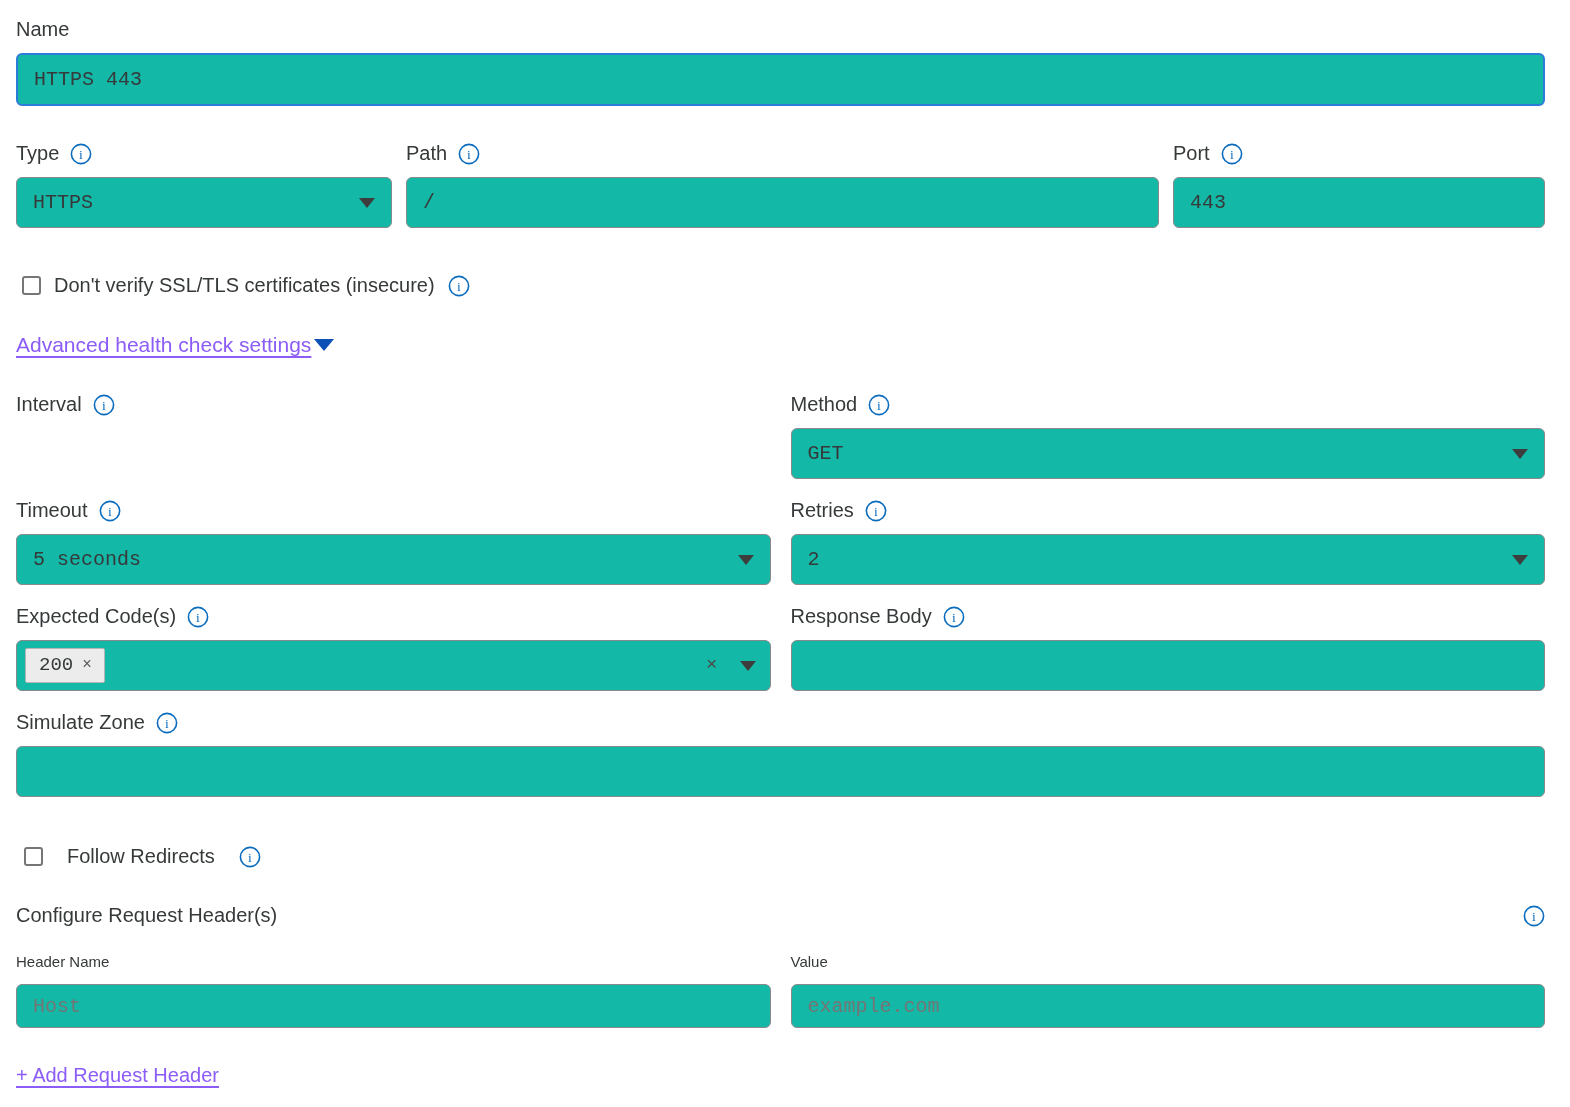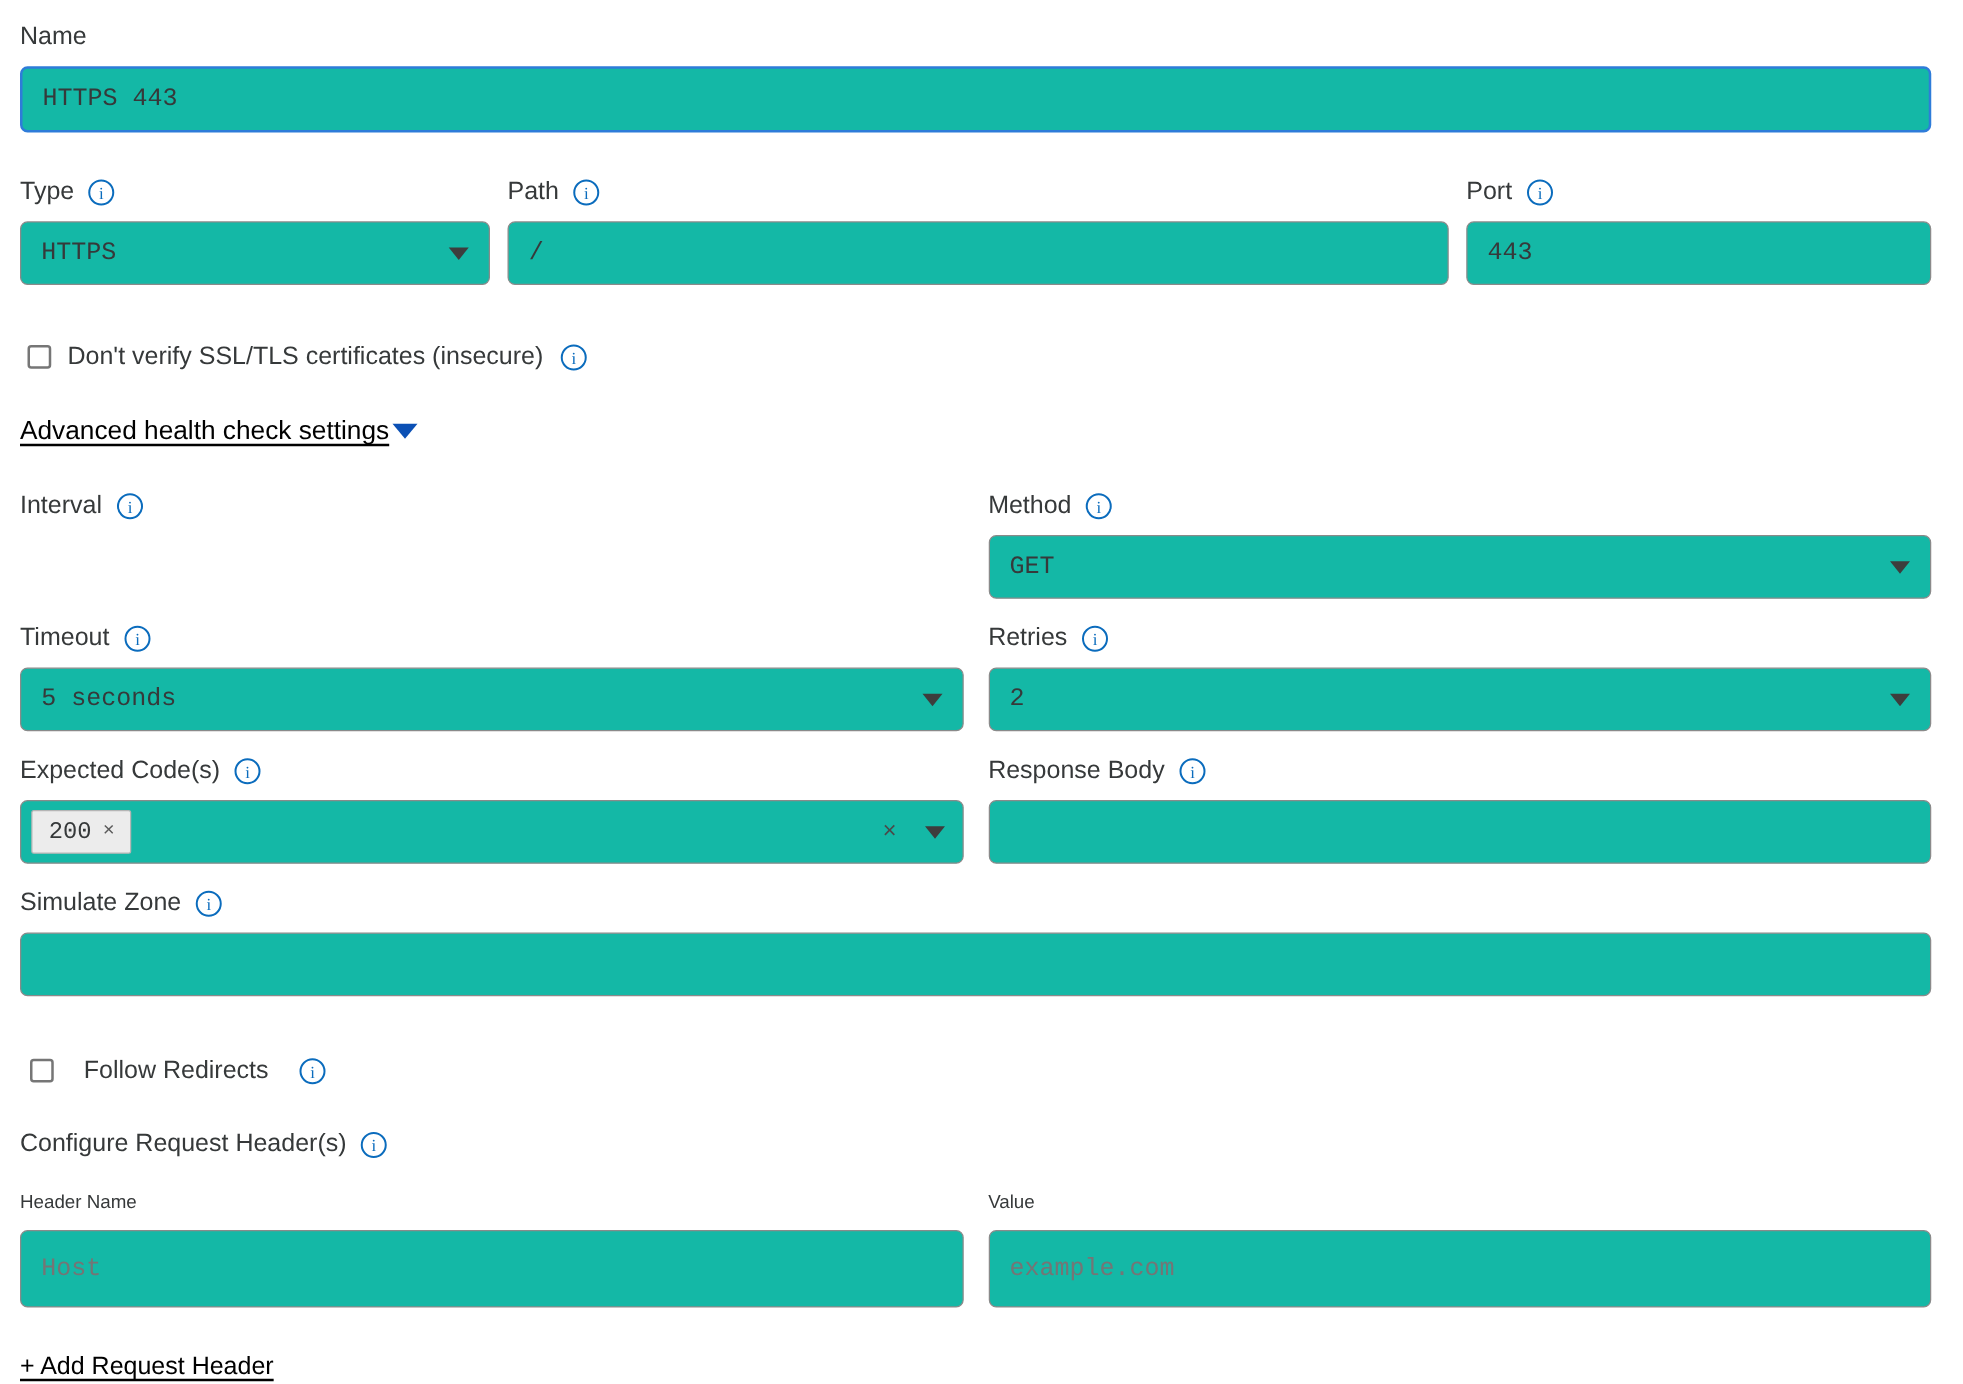--- a/index.html
+++ b/index.html
@@ -80,21 +80,21 @@
   }
   .checkbox {
     width: 19px; height: 19px;
     border: 2px solid #767676;
     border-radius: 3px;
     background: #fff;
     cursor: pointer;
     flex: 0 0 auto;
   }
   .link {
-    color: #000000;
+    color: #8b5cf6;
     font-size: 21px;
     text-decoration: underline;
     text-underline-offset: 4px;
     cursor: pointer;
     display: inline-flex;
     align-items: center;
   }
   .link-caret {
     width: 0; height: 0;
     border-left: 10px solid transparent;
@@ -144,21 +144,21 @@
     display: flex;
     align-items: center;
     gap: 24px;
     font-size: 20px;
     margin-left: 8px;
     margin-bottom: 36px;
   }
   .configure-row { margin-bottom: 26px; }
   .headers-grid { margin-bottom: 0; }
   .headers-grid .field-label { font-size: 15px; margin-bottom: 14px; }
-  .headers-grid .text-input { height: 62px; }
+  .headers-grid .text-input { height: 44px; }
   .add-header-row { margin-top: 36px; }
   .add-header-row .link { font-size: 20px; }
 </style>
 </head>
 <body>
 
 <div class="row-name">
   <div class="field-label">
     <span>Name</span>
   </div>
@@ -341,21 +341,21 @@
   <span>Follow Redirects</span>
   <span class="info-icon">
     <svg viewBox="0 0 22 22">
         <circle cx="11" cy="11" r="9.6" fill="none" stroke="currentColor" stroke-width="1.6"></circle>
         <text x="11" y="16" text-anchor="middle" font-family="Liberation Serif, serif" font-size="13.5" fill="currentColor">i</text>
       </svg>
   </span>
 </div>
 
 <div class="configure-row">
-  <div class="field-label" style="margin-bottom:0;">
+  <div class="field-label" style="margin-bottom:0;justify-content:space-between;">
     <span>Configure Request Header(s)</span>
     <span class="info-icon">
       <svg viewBox="0 0 22 22">
           <circle cx="11" cy="11" r="9.6" fill="none" stroke="currentColor" stroke-width="1.6"></circle>
           <text x="11" y="16" text-anchor="middle" font-family="Liberation Serif, serif" font-size="13.5" fill="currentColor">i</text>
         </svg>
     </span>
   </div>
 </div>
 

